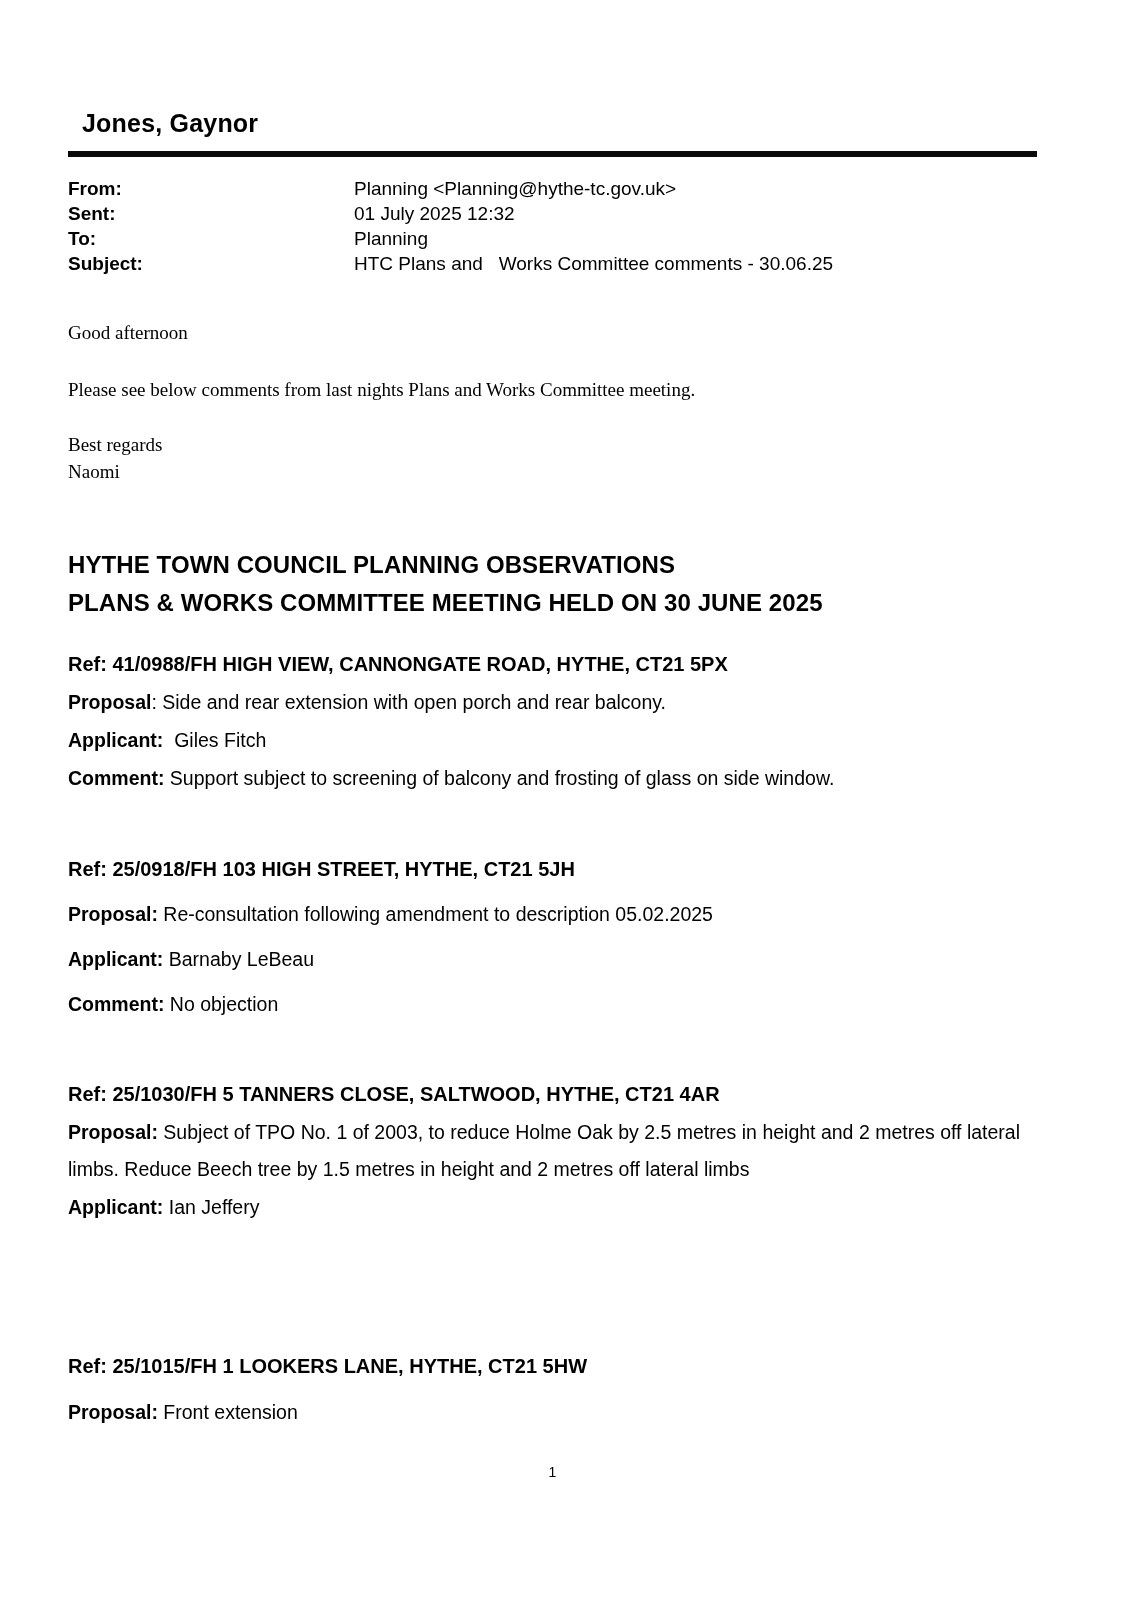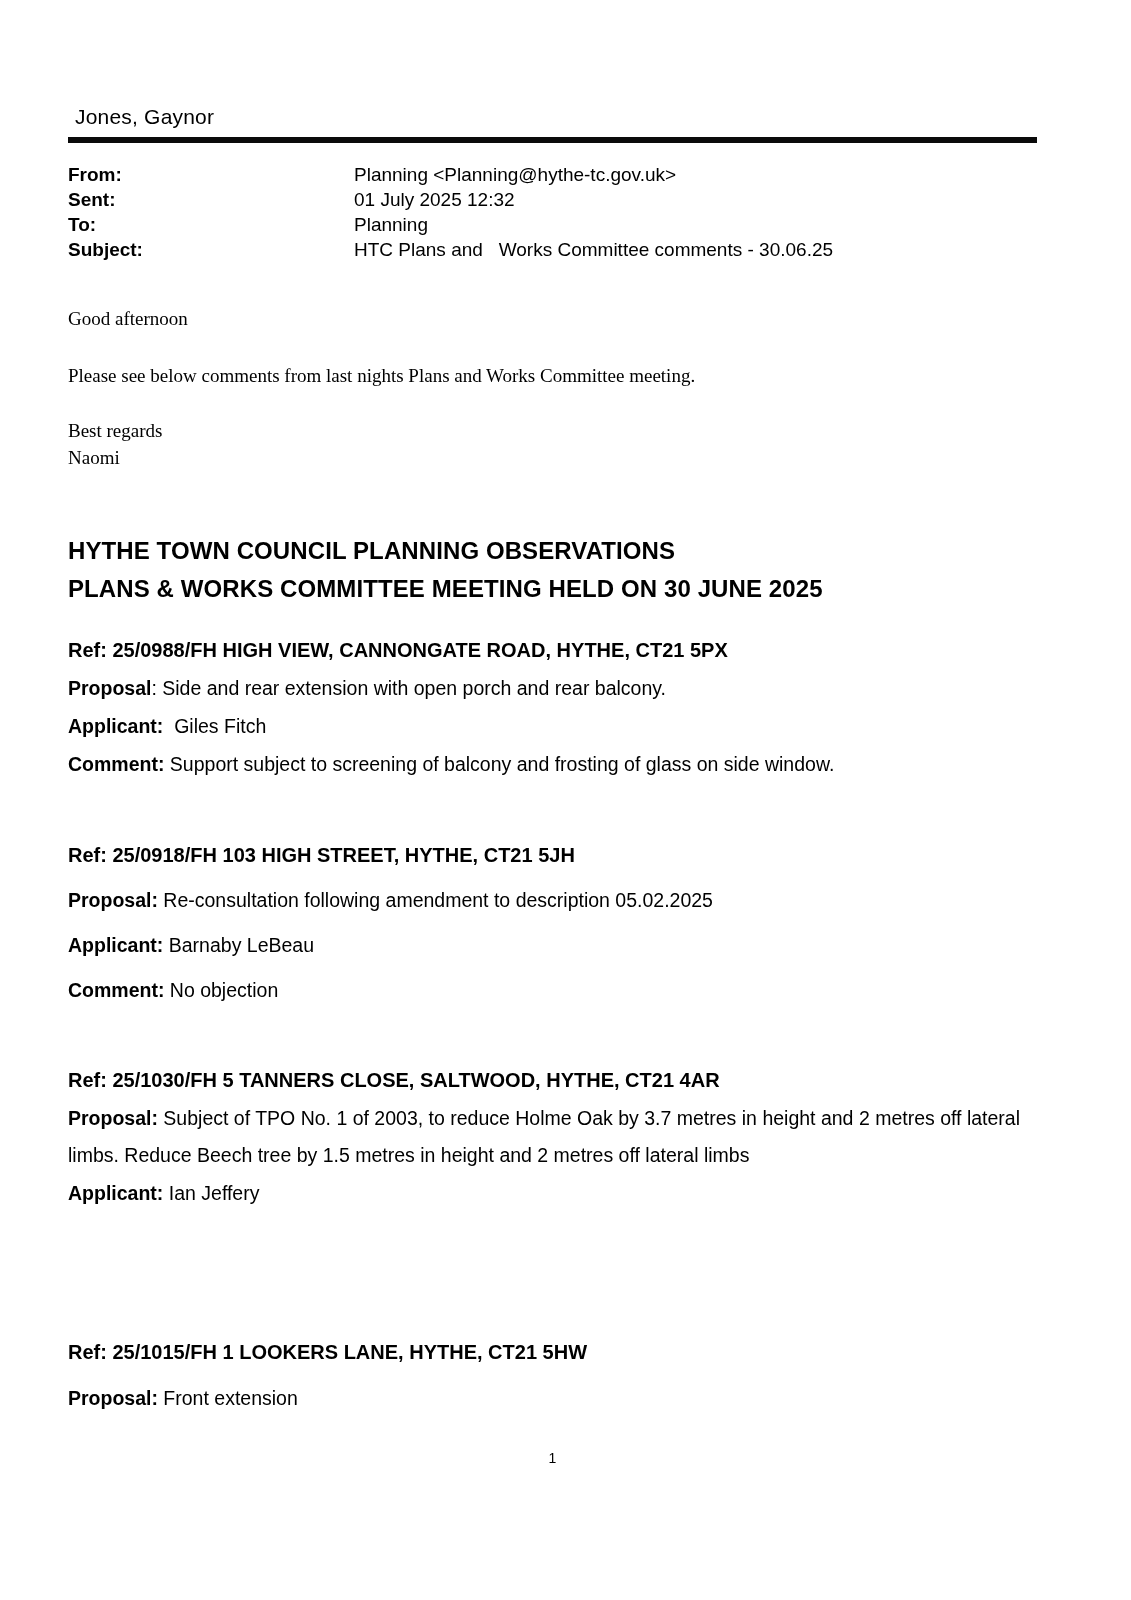--- a/index.html
+++ b/index.html
@@ -12,24 +12,24 @@
     font-family: "Liberation Sans", sans-serif;
     position: relative;
     overflow: hidden;
   }
   .page {
     position: absolute;
     inset: 0;
     padding: 96px 94px 0 68px;
   }
   .title {
-    font-size: 21px;
-    font-weight: 400;
+    font-size: 25px;
+    font-weight: 700;
     line-height: 27px;
-    margin: 7px;
+    margin: 14px;
     letter-spacing: 0.2px;
   }
   .rule {
     height: 6px;
     background: #0a0a0a;
     margin-top: 1px;
   }
   .meta { margin-top: 19px; }
   .meta-row { display: flex; line-height: 25px; }
   .meta-label {
@@ -114,36 +114,36 @@
 
   <p class="bodytext greeting">Good afternoon</p>
   <p class="bodytext intro">Please see below comments from last nights Plans and Works Committee meeting.</p>
   <p class="bodytext signoff">Best regards</p>
   <p class="bodytext signature">Naomi</p>
 
   <p class="docheading h1">HYTHE TOWN COUNCIL PLANNING OBSERVATIONS</p>
   <p class="docheading h2">PLANS &amp; WORKS COMMITTEE MEETING HELD ON 30 JUNE 2025</p>
 
   <section class="entry e1">
-    <p class="ref">Ref: 25/0988/FH HIGH VIEW, CANNONGATE ROAD, HYTHE, CT21 5PX</p>
+    <p class="ref">Ref: 41/0988/FH HIGH VIEW, CANNONGATE ROAD, HYTHE, CT21 5PX</p>
     <p class="field"><span class="bold">Proposal</span><span>: Side and rear extension with open porch and rear balcony.</span></p>
     <p class="field"><span class="bold">Applicant:</span><span>  Giles Fitch</span></p>
     <p class="field"><span class="bold">Comment:</span><span> Support subject to screening of balcony and frosting of glass on side window.</span></p>
   </section>
 
   <section class="entry e2">
     <p class="ref">Ref: 25/0918/FH 103 HIGH STREET, HYTHE, CT21 5JH</p>
     <p class="field"><span class="bold">Proposal:</span><span> Re-consultation following amendment to description 05.02.2025</span></p>
     <p class="field"><span class="bold">Applicant:</span><span> Barnaby LeBeau</span></p>
     <p class="field"><span class="bold">Comment:</span><span> No objection</span></p>
   </section>
 
   <section class="entry e3">
     <p class="ref">Ref: 25/1030/FH 5 TANNERS CLOSE, SALTWOOD, HYTHE, CT21 4AR</p>
-    <p class="field"><span class="bold">Proposal:</span><span> Subject of TPO No. 1 of 2003, to reduce Holme Oak by 3.7 metres in height and 2 metres off lateral limbs. Reduce Beech tree by 1.5 metres in height and 2 metres off lateral limbs</span></p>
+    <p class="field"><span class="bold">Proposal:</span><span> Subject of TPO No. 1 of 2003, to reduce Holme Oak by 2.5 metres in height and 2 metres off lateral limbs. Reduce Beech tree by 1.5 metres in height and 2 metres off lateral limbs</span></p>
     <p class="field"><span class="bold">Applicant:</span><span> Ian Jeffery</span></p>
   </section>
 
   <section class="entry e4">
     <p class="ref">Ref: 25/1015/FH 1 LOOKERS LANE, HYTHE, CT21 5HW</p>
     <p class="field"><span class="bold">Proposal:</span><span> Front extension</span></p>
   </section>
 
   <div class="footer">1</div>
 

